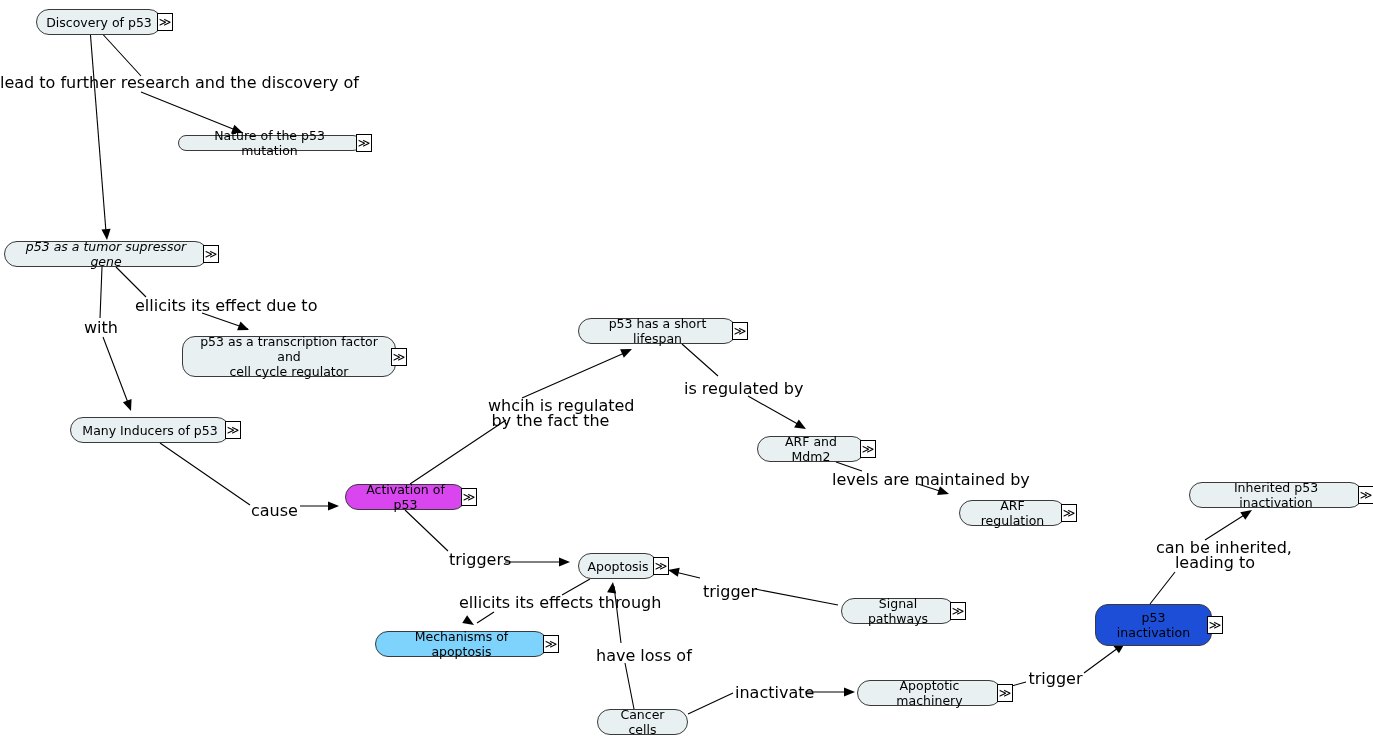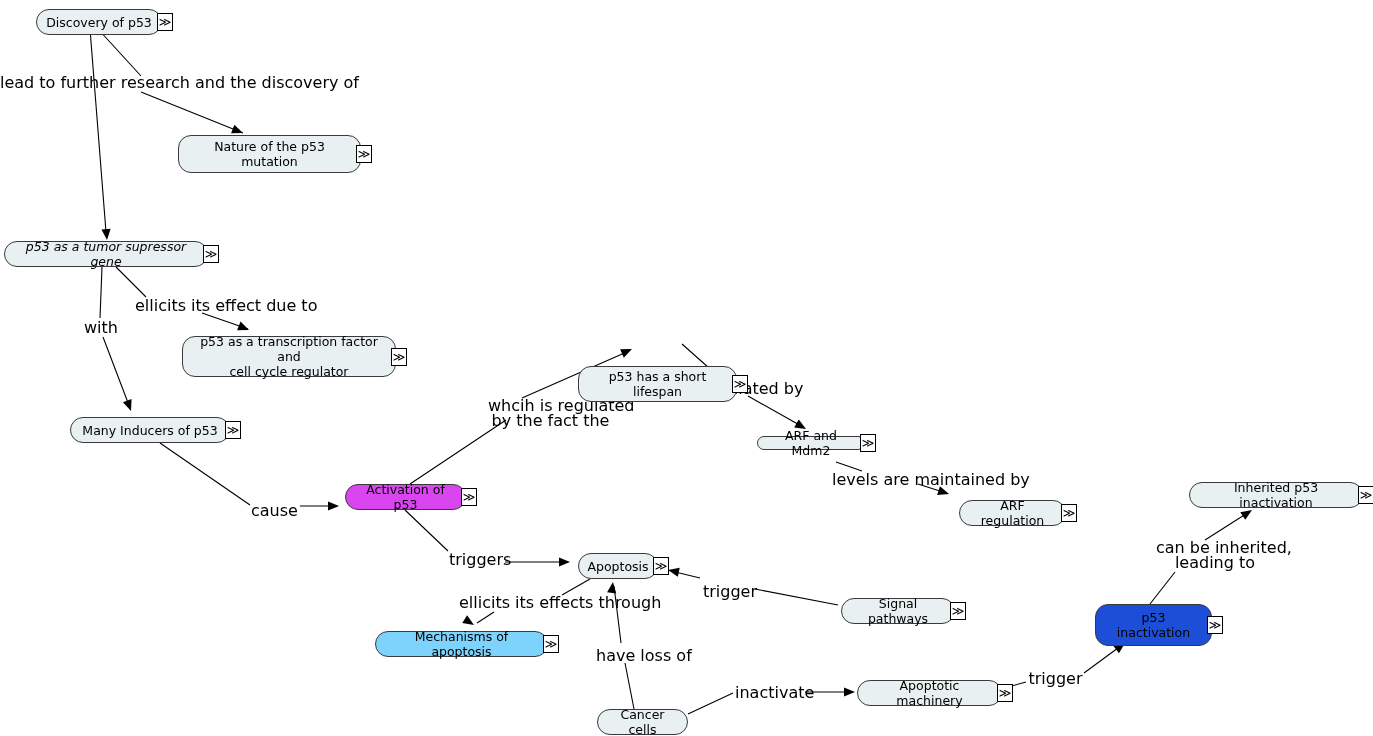--- a/index.html
+++ b/index.html
@@ -157,28 +157,28 @@
       <div class="edge-label" style="left: 459px; top: 595px; width: 155px;">ellicits its effects through</div>
       <div class="edge-label" style="left: 703px; top: 584px; width: 50px;">trigger</div>
       <div class="edge-label" style="left: 596px; top: 648px; width: 80px;">have loss of</div>
       <div class="edge-label" style="left: 735px; top: 685px; width: 67px;">inactivate</div>
       <div class="edge-label" style="left: 1028px; top: 671px; width: 55px;">trigger</div>
       <div class="edge-label" style="left: 1156px; top: 540px; width: 118px;">can be inherited,
 leading to</div>
     </div>
   <div id="node-layer">
       <div class="node" style="left: 36px; top: 9px; width: 126px; height: 26px; background: rgb(232, 240, 242); border-color: rgb(58, 58, 58); color: rgb(0, 0, 0);"><span class="node-label">Discovery of p53</span><span class="node-badge" style="background: rgb(255, 255, 255);">≫</span></div>
-      <div class="node" style="left: 178px; top: 135px; width: 183px; height: 38px; background: rgb(232, 240, 242); border-color: rgb(58, 58, 58); color: rgb(0, 0, 0); align-items: center;"><span class="node-label">Nature of the p53 mutation</span><span class="node-badge" style="background: rgb(255, 255, 255);">≫</span></div>
+      <div class="node" style="left: 178px; top: 135px; width: 183px; height: 16px; background: rgb(232, 240, 242); border-color: rgb(58, 58, 58); color: rgb(0, 0, 0); align-items: center;"><span class="node-label">Nature of the p53 mutation</span><span class="node-badge" style="background: rgb(255, 255, 255);">≫</span></div>
       <div class="node" style="left: 4px; top: 241px; width: 204px; height: 26px; background: rgb(232, 240, 242); border-color: rgb(58, 58, 58); color: rgb(0, 0, 0); font-style: italic;"><span class="node-label">p53 as a tumor supressor gene</span><span class="node-badge" style="background: rgb(255, 255, 255);">≫</span></div>
       <div class="node" style="left: 182px; top: 336px; width: 214px; height: 41px; background: rgb(232, 240, 242); border-color: rgb(58, 58, 58); color: rgb(0, 0, 0);"><span class="node-label">p53 as a transcription factor and
 cell cycle regulator</span><span class="node-badge" style="background: rgb(255, 255, 255);">≫</span></div>
       <div class="node" style="left: 70px; top: 417px; width: 160px; height: 26px; background: rgb(232, 240, 242); border-color: rgb(58, 58, 58); color: rgb(0, 0, 0);"><span class="node-label">Many Inducers of p53</span><span class="node-badge" style="background: rgb(255, 255, 255);">≫</span></div>
       <div class="node" style="left: 345px; top: 484px; width: 121px; height: 26px; background: #d946ef; border-color: rgb(58, 58, 58); color: rgb(0, 0, 0);"><span class="node-label">Activation of p53</span><span class="node-badge" style="background: rgb(255, 255, 255);">≫</span></div>
-      <div class="node" style="left: 578px; top: 318px; width: 159px; height: 36px; background: rgb(232, 240, 242); border-color: rgb(58, 58, 58); color: rgb(0, 0, 0); margin-top: 48px;"><span class="node-label">p53 has a short lifespan</span><span class="node-badge" style="background: rgb(255, 255, 255);">≫</span></div>
-      <div class="node" style="left: 757px; top: 436px; width: 108px; height: 14px; background: rgb(232, 240, 242); border-color: rgb(58, 58, 58); color: rgb(0, 0, 0);"><span class="node-label">ARF and Mdm2</span><span class="node-badge" style="background: rgb(255, 255, 255);">≫</span></div>
+      <div class="node" style="left: 578px; top: 318px; width: 159px; height: 26px; background: rgb(232, 240, 242); border-color: rgb(58, 58, 58); color: rgb(0, 0, 0);"><span class="node-label">p53 has a short lifespan</span><span class="node-badge" style="background: rgb(255, 255, 255);">≫</span></div>
+      <div class="node" style="left: 757px; top: 436px; width: 108px; height: 26px; background: rgb(232, 240, 242); border-color: rgb(58, 58, 58); color: rgb(0, 0, 0);"><span class="node-label">ARF and Mdm2</span><span class="node-badge" style="background: rgb(255, 255, 255);">≫</span></div>
       <div class="node" style="left: 959px; top: 500px; width: 107px; height: 26px; background: rgb(232, 240, 242); border-color: rgb(58, 58, 58); color: rgb(0, 0, 0);"><span class="node-label">ARF regulation</span><span class="node-badge" style="background: rgb(255, 255, 255);">≫</span></div>
       <div class="node" style="left: 578px; top: 553px; width: 80px; height: 26px; background: rgb(232, 240, 242); border-color: rgb(58, 58, 58); color: rgb(0, 0, 0);"><span class="node-label">Apoptosis</span><span class="node-badge" style="background: rgb(255, 255, 255);">≫</span></div>
       <div class="node" style="left: 375px; top: 631px; width: 173px; height: 26px; background: #7dd3fc; border-color: rgb(58, 58, 58); color: rgb(0, 0, 0); justify-content: center;"><span class="node-label">Mechanisms of apoptosis</span><span class="node-badge" style="background: rgb(255, 255, 255);">≫</span></div>
       <div class="node" style="left: 841px; top: 598px; width: 114px; height: 26px; background: rgb(232, 240, 242); border-color: rgb(58, 58, 58); color: rgb(0, 0, 0);"><span class="node-label">Signal pathways</span><span class="node-badge" style="background: rgb(255, 255, 255);">≫</span></div>
       <div class="node" style="left: 597px; top: 709px; width: 91px; height: 26px; background: rgb(232, 240, 242); border-color: rgb(58, 58, 58); color: rgb(0, 0, 0);"><span class="node-label">Cancer cells</span></div>
       <div class="node" style="left: 857px; top: 680px; width: 145px; height: 26px; background: rgb(232, 240, 242); border-color: rgb(58, 58, 58); color: rgb(0, 0, 0);"><span class="node-label">Apoptotic machinery</span><span class="node-badge" style="background: rgb(255, 255, 255);">≫</span></div>
       <div class="node" style="left: 1095px; top: 604px; width: 117px; height: 42px; background: #1d4ed8; border-color: rgb(58, 58, 58); color: rgb(0, 0, 0);"><span class="node-label">p53 inactivation</span><span class="node-badge" style="background: rgb(255, 255, 255);">≫</span></div>
       <div class="node" style="left: 1189px; top: 482px; width: 174px; height: 26px; background: rgb(232, 240, 242); border-color: rgb(58, 58, 58); color: rgb(0, 0, 0);"><span class="node-label">Inherited p53 inactivation</span><span class="node-badge" style="background: rgb(255, 255, 255);">≫</span></div>
     </div>
 

